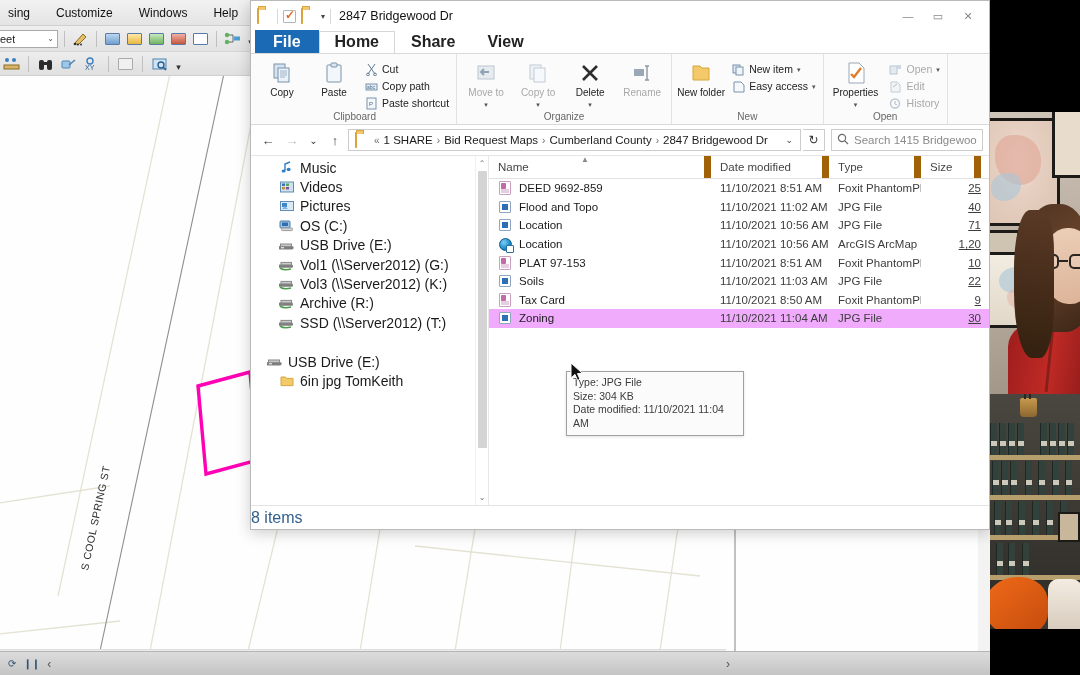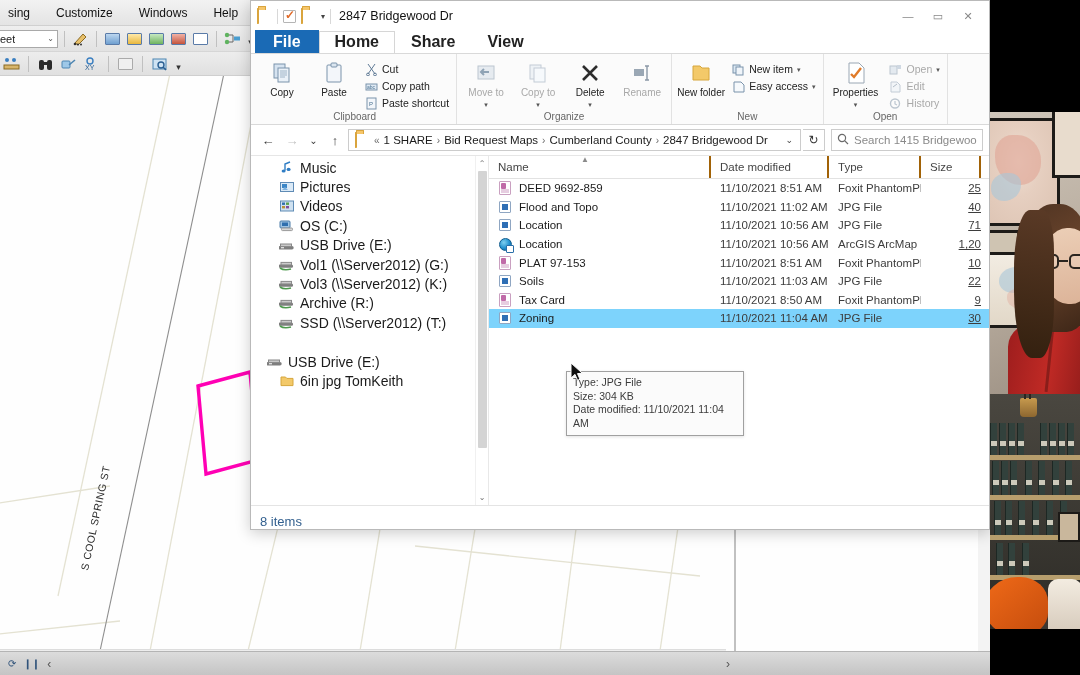--- a/index.html
+++ b/index.html
@@ -194,48 +194,48 @@
   }
   .nav-scroll .arr { font-size:8px; color:#6d6d6d; padding:3px 0; }
   .nav-scroll .thumb { position:absolute; top:15px; left:2px; width:9px; height:277px; background:#d4d4d4; border-radius:1px; }
 
   
   .ex-files { flex:1; display:flex; flex-direction:column; min-width:0; background:#fff; }
   .fl-header {
     height:23px; display:flex; align-items:center; border-bottom:1px solid #e2e2e2;
     font-size:11.5px; color:#454545; position:relative; flex:0 0 23px;
   }
-  .fl-header .cell { padding-left:9px; border-right:2px solid #a16207; height:100%; display:flex; align-items:center;text-align:center; }
+  .fl-header .cell { padding-left:9px; border-right:7px solid #a16207; height:100%; display:flex; align-items:center;text-align:center; }
   .c-name { width:222px; }
   .c-date { width:118px; }
   .c-type { width:92px; }
   .c-size { width:60px; justify-content:flex-end; padding-right:8px; }
   .sort-caret { position:absolute; left:92px; top:-1px; font-size:8px; color:#8a8a8a; }
   .fl-rows { flex:1; position:relative; }
   .fl-row { height:18.6px; display:flex; align-items:center; font-size:11.5px; color:#1b1b1b; }
-  .fl-row.sel { background:#7dd3fc; }
+  .fl-row.sel { background:#f0abfc; }
   .fl-row .cell { padding-left:9px; height:100%; display:flex; align-items:center; overflow:hidden; white-space:nowrap; }
   .fl-row .c-name { gap:7px; }
   .fl-row .c-date, .fl-row .c-type { color:#3d3d3d; }
   .fl-row .c-size { justify-content:flex-end; padding-right:0px; color:#3d3d3d;text-decoration:underline; }
   .file-ico { width:14px; height:15px; flex:0 0 14px; display:inline-flex; align-items:center; justify-content:center; }
 
   
   .pdf-ico { width:12px; height:14px; background:#fff; border:1px solid #c9a0c0; position:relative; border-radius:1px; }
   .pdf-ico:before { content:""; position:absolute; left:1px; top:1px; width:5px; height:6px; background:#c06aa8; border-radius:1px; }
   .pdf-ico:after { content:""; position:absolute; left:1px; bottom:1px; right:1px; height:4px; background:#e6cde0; }
   .jpg-ico { width:12px; height:12px; background:#fff; border:1px solid #8fa6c2; position:relative; border-radius:1px; }
   .jpg-ico:after { content:""; position:absolute; left:2px; top:2px; right:2px; bottom:2px; background:#2f6fb5; }
   .arc-ico { width:13px; height:13px; border-radius:50%; background:radial-gradient(circle at 35% 32%, #7fd0f0 0%, #1f8fce 55%, #0a5d92 100%); border:1px solid #0c5a8d; position:relative; }
   .arc-ico:after { content:""; position:absolute; left:6px; top:6px; width:6px; height:6px; background:#fff; border:1px solid #2a6ea8; border-radius:1px; }
 
   
   .ex-status {
-    height:24px; border-top:1px solid #e4e4e4; display:flex; align-items:flex-end;
-    padding-left:9px; font-size:13px; color:#33608f; flex:0 0 24px; background:#fff;
+    height:24px; border-top:1px solid #e4e4e4; display:flex; align-items:center;
+    font-size:16px; color:#33608f; flex:0 0 24px; background:#fff;
   }
 
   
   #tooltip {
     position:absolute; left:566px; top:371px; width:178px;
     background:#fbfbfb; border:1px solid #a0a0a0; padding:4px 6px 5px;
     font-size:10.5px; color:#3c3c3c; line-height:13.5px; z-index:40;
     box-shadow:0 1px 3px rgba(0,0,0,0.12);
   }
   #cursor { position:absolute; left:570px; top:362px; z-index:50; }
@@ -698,38 +698,38 @@
                 <path d="M10 1 L5 3 V9.5" stroke="#2f7dc4" stroke-width="1.4" fill="none"></path>
                 <ellipse cx="3.6" cy="10" rx="2" ry="1.6" fill="#2f7dc4"></ellipse>
                 <ellipse cx="8.6" cy="8.4" rx="2" ry="1.6" fill="#2f7dc4"></ellipse>
               </svg>
             </span>
             <span>Music</span>
           </div>
           <div class="nav-item">
             <span class="nav-ico">
               <svg width="14" height="12" viewBox="0 0 14 12">
-                <rect x="0.5" y="1.5" width="13" height="9" fill="#dbeaf7" stroke="#5f8bb5"></rect>
-                <rect x="2" y="3" width="5" height="4" fill="#3c86c6"></rect>
-                <path d="M2 9 L5 6 L8 9 Z" fill="#7fb1dd"></path>
-              </svg>
-            </span>
-            <span>Pictures</span>
-          </div>
-          <div class="nav-item">
-            <span class="nav-ico">
-              <svg width="14" height="12" viewBox="0 0 14 12">
                 <rect x="0.5" y="1" width="13" height="10" fill="#cfe1f0" stroke="#5f8bb5"></rect>
                 <rect x="2" y="2.5" width="3" height="2.4" fill="#2f6fae"></rect>
                 <rect x="6" y="2.5" width="3" height="2.4" fill="#57a04f"></rect>
                 <rect x="2" y="6" width="3" height="2.4" fill="#b8913a"></rect>
                 <rect x="6" y="6" width="3" height="2.4" fill="#7f4f9c"></rect>
               </svg>
             </span>
             <span>Videos</span>
+          </div>
+          <div class="nav-item">
+            <span class="nav-ico">
+              <svg width="14" height="12" viewBox="0 0 14 12">
+                <rect x="0.5" y="1.5" width="13" height="9" fill="#dbeaf7" stroke="#5f8bb5"></rect>
+                <rect x="2" y="3" width="5" height="4" fill="#3c86c6"></rect>
+                <path d="M2 9 L5 6 L8 9 Z" fill="#7fb1dd"></path>
+              </svg>
+            </span>
+            <span>Pictures</span>
           </div>
           <div class="nav-item">
             <span class="nav-ico">
               <svg width="15" height="13" viewBox="0 0 15 13">
                 <rect x="1" y="2" width="10" height="7" rx="1" fill="#9dc3e3" stroke="#4c7ca8"></rect>
                 <rect x="2.5" y="9" width="11" height="2.6" rx="1" fill="#d8d8d8" stroke="#9a9a9a"></rect>
                 <rect x="3" y="3.5" width="6" height="3.5" fill="#2f6fae"></rect>
               </svg>
             </span>
             <span>OS (C:)</span>

